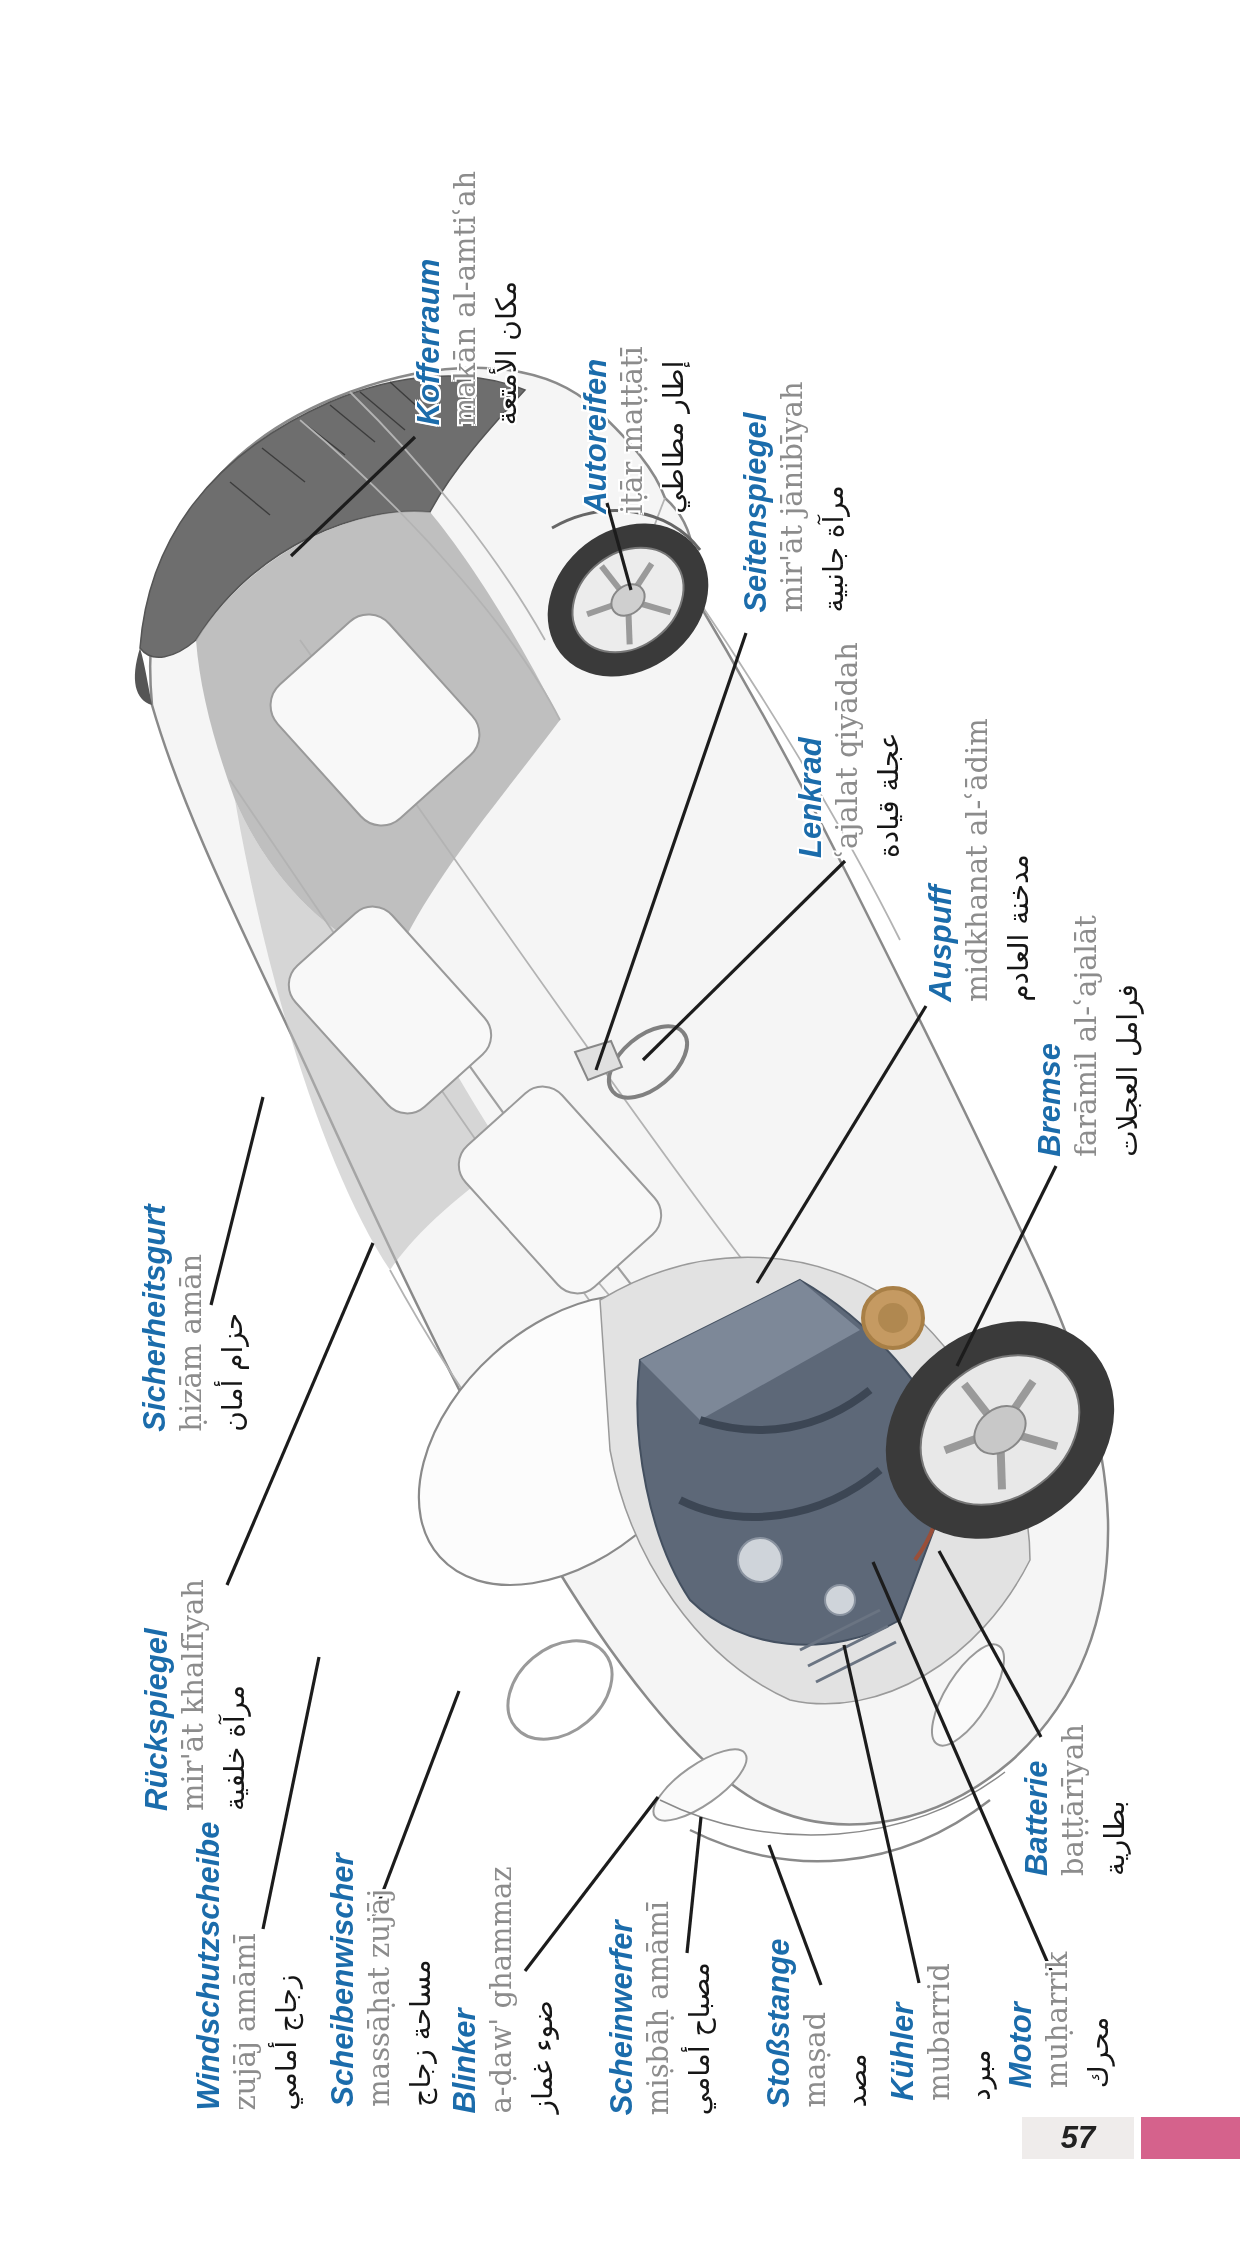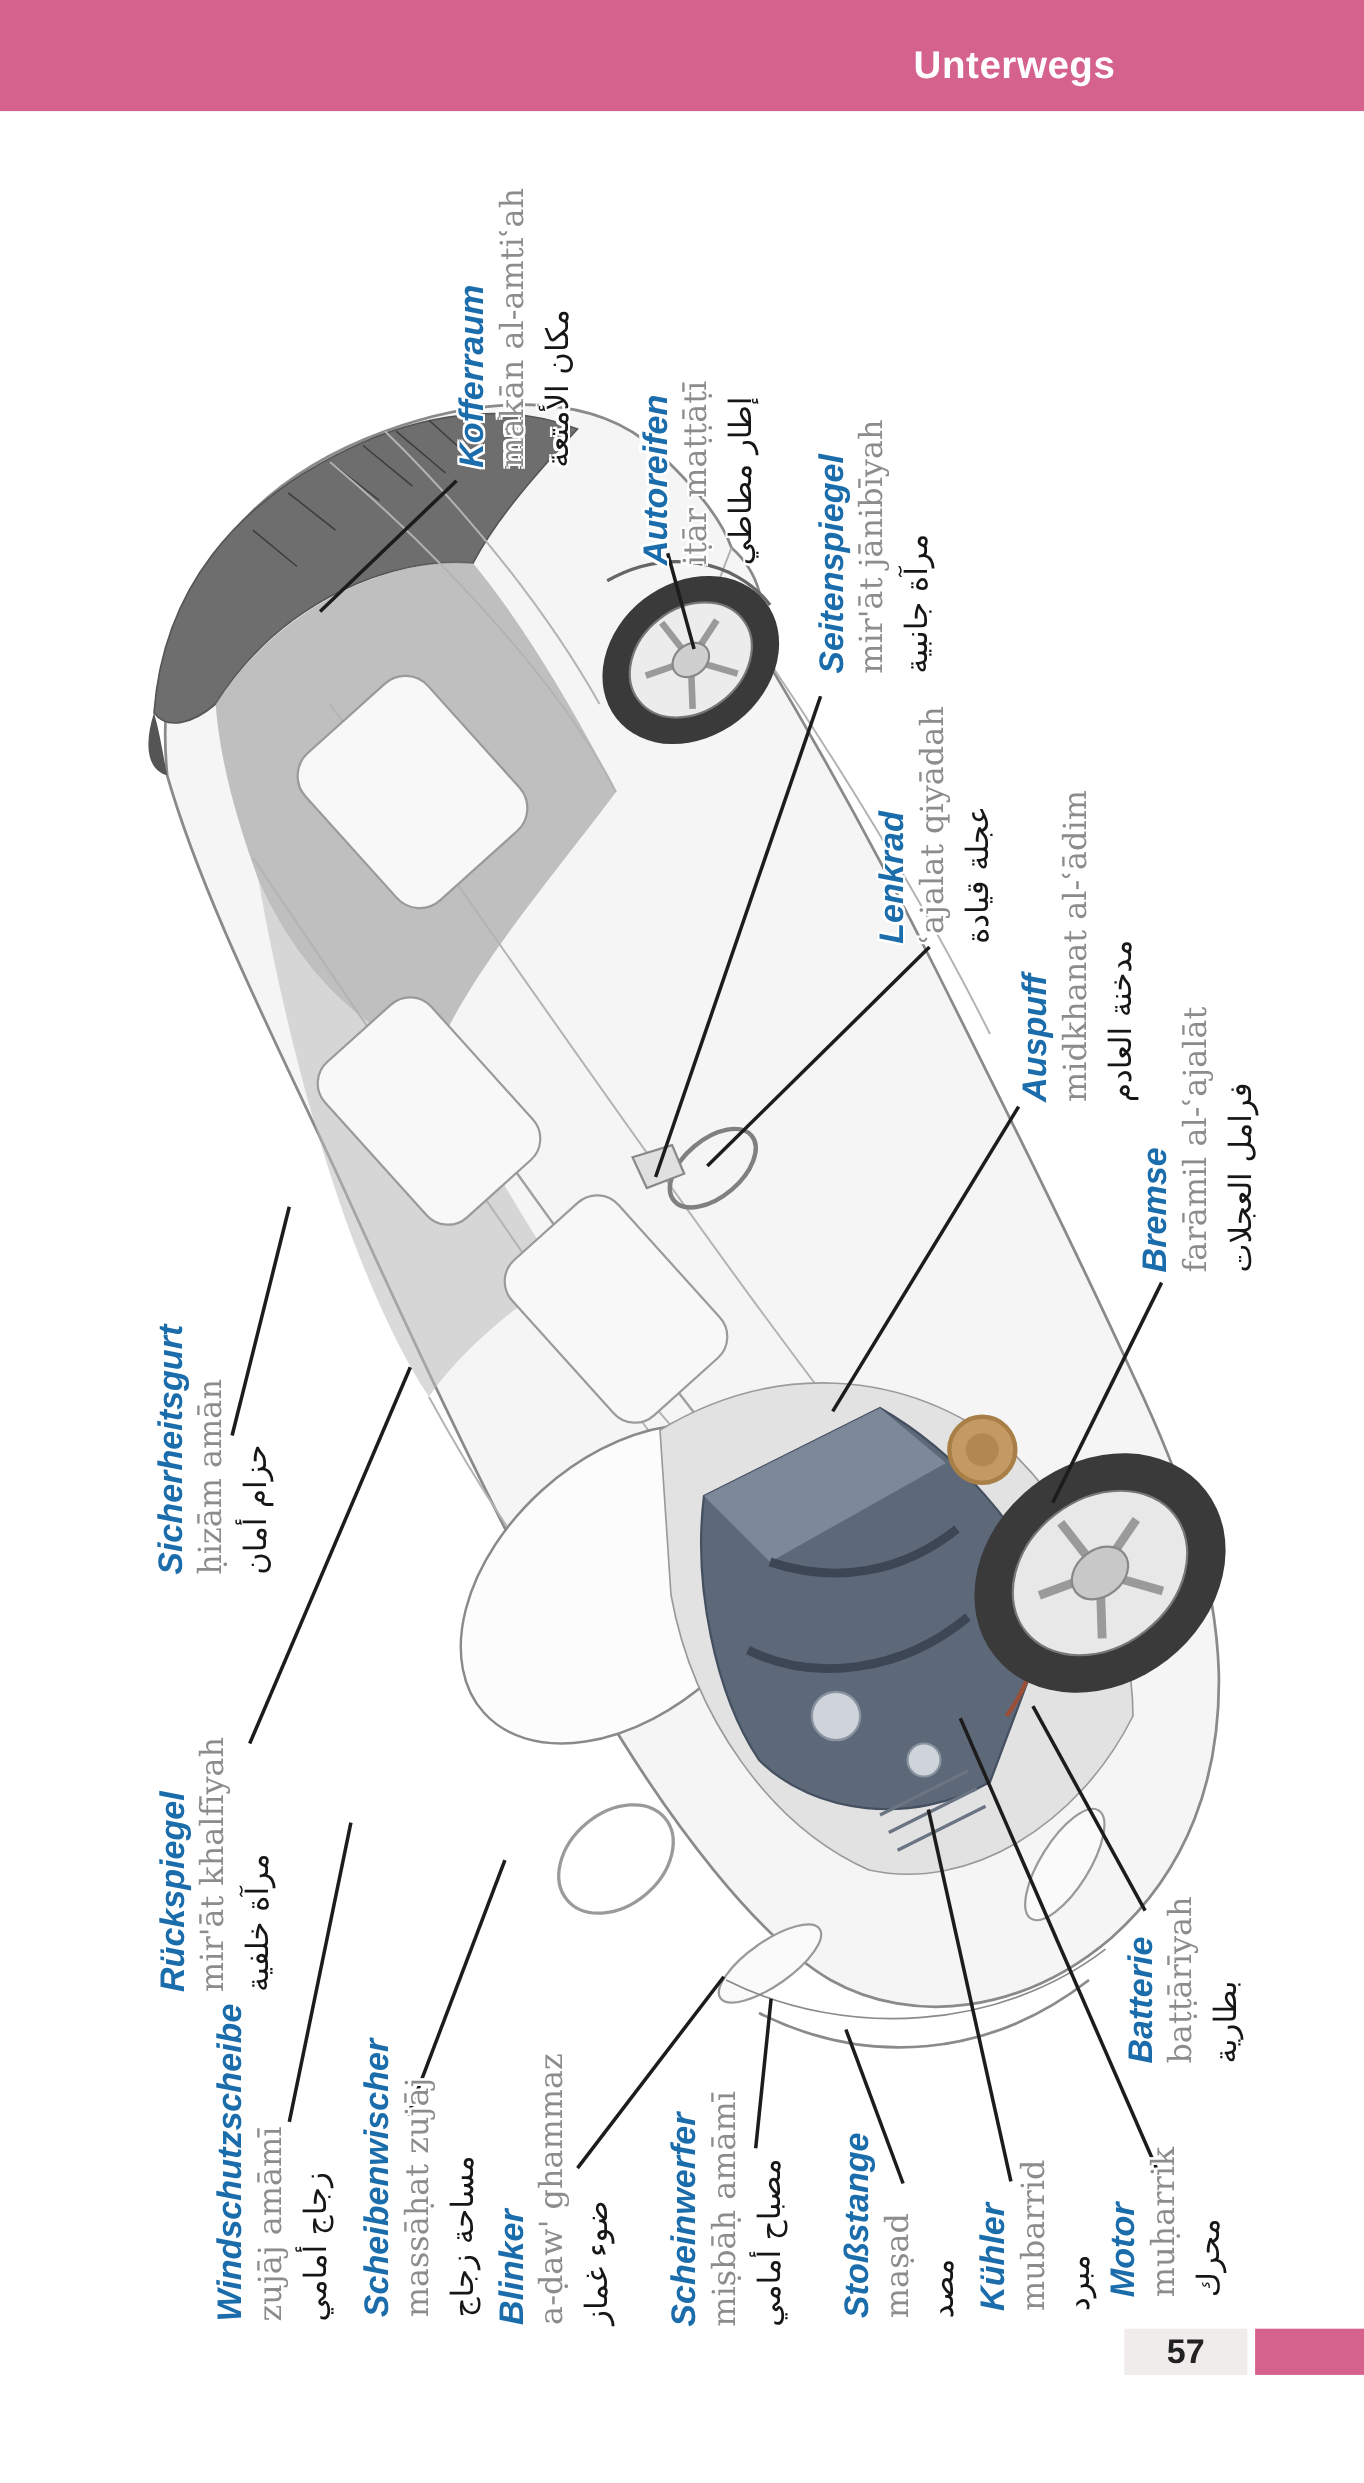--- a/index.html
+++ b/index.html
@@ -13,31 +13,28 @@
   .car-svg{position:absolute;left:0;top:0;width:1240px;height:2257px;}
   
   #labels-layer{position:absolute;inset:0;}
   .label-group{position:absolute;transform:translate(-50%,-50%) rotate(-90deg);white-space:nowrap;
       text-shadow:-2px 0 0 #fff,2px 0 0 #fff,0 -2px 0 #fff,0 2px 0 #fff,-2px -2px 0 #fff,2px 2px 0 #fff,-2px 2px 0 #fff,2px -2px 0 #fff;}
   .label-de{color:var(--blue,#1b6cab);font-size:31px;font-weight:bold;font-style:italic;line-height:37px;}
   .label-tr{color:var(--gray,#8c8c8c);font-size:29px;font-family:"DejaVu Serif", serif;line-height:37px;}
   .label-ar{color:#161616;font-size:28px;font-family:"DejaVu Sans", sans-serif;line-height:46px;direction:rtl;text-align:left;}
   
   .footer-pagebox{position:absolute;left:1022px;top:2117px;width:112px;height:42px;background:#efeceb;
-      display:flex;align-items:center;justify-content:center;font-size:31px;font-weight:bold;color:#222;}
+      display:flex;align-items:center;justify-content:center;font-size:31px;font-weight:bold;color:#222;font-style:italic;}
   .footer-pink{position:absolute;left:1141px;top:2117px;width:99px;height:42px;background:var(--pink,#d5628c);}
 </style>
 </head>
 <body>
 
 <div class="page">
 
-  <div class="header-bar">
-    <div class="header-title">Unterwegs</div>
-  </div>
 
   <svg class="car-svg" viewBox="0 0 1240 2257">
 
     <path d="M152,705 C138,555 205,445 350,392 C455,354 545,362 595,408 C632,443 655,470 665,498
          C690,520 700,555 688,585 C730,655 790,760 850,880 C915,1010 975,1130 1030,1250
          C1075,1345 1105,1430 1108,1520 C1110,1615 1080,1700 1010,1762 C930,1830 830,1842 755,1800
          C690,1762 610,1660 540,1540 C470,1420 380,1230 310,1075 C255,955 185,820 152,705 Z" fill="#f5f5f5" stroke="#8a8a8a" stroke-width="2.5"></path>
 
     <path d="M140,648 C148,540 210,455 330,402 C400,372 470,368 525,390 C490,428 452,470 430,512
          C360,505 255,545 196,640 C175,658 152,664 140,648 Z" fill="#6e6e6e" stroke="#555" stroke-width="1.5"></path>

